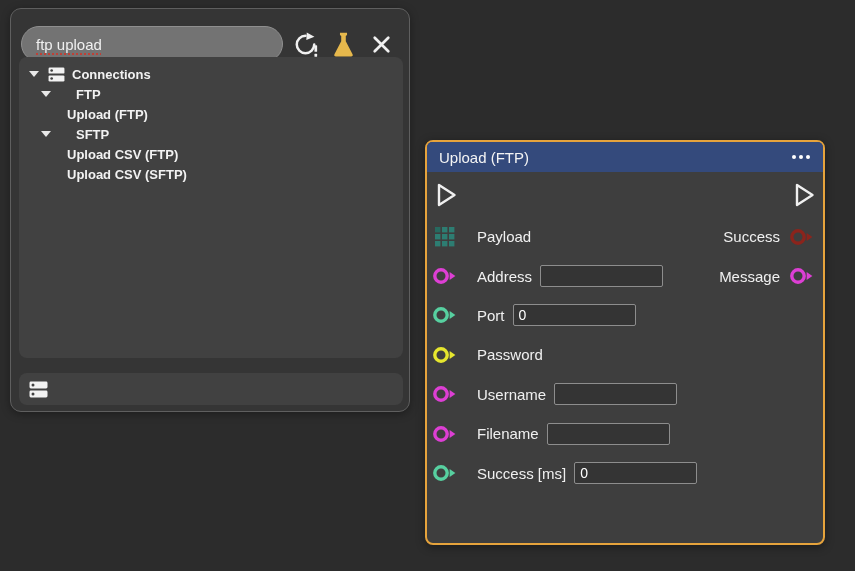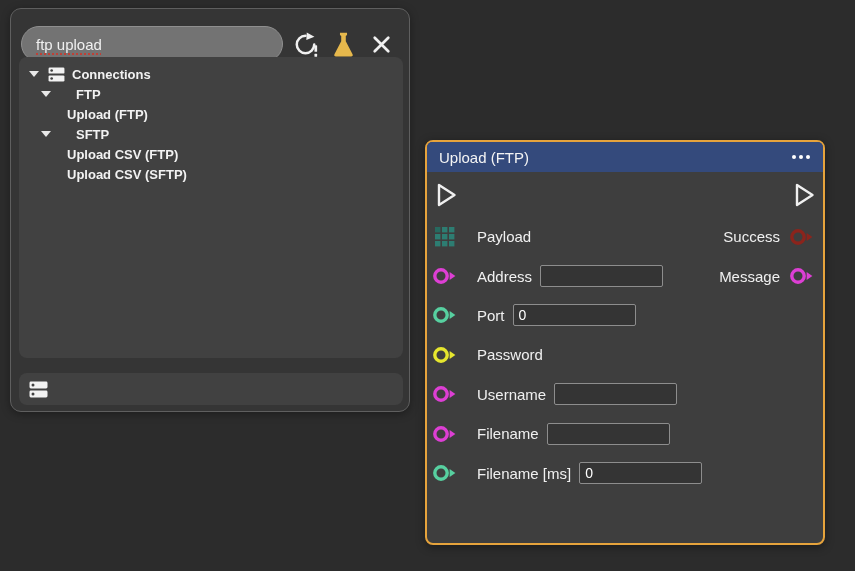--- a/index.html
+++ b/index.html
@@ -298,17 +298,17 @@
         <span class="row-label">Filename</span>
         <input type="text" class="row-field" value="" style="">
       </div>
       <div class="node-row">
         <span class="port">
           <svg width="27" height="20" viewBox="0 0 27 20">
   <circle cx="9" cy="10" r="6.2" fill="none" stroke="#57d0a0" stroke-width="3.4"></circle>
   <path d="M17.6 5.9 L23.4 10 L17.6 14.1 Z" fill="#57d0a0"></path>
           </svg>
         </span>
-        <span class="row-label">Filename [ms]</span>
+        <span class="row-label">Success [ms]</span>
         <input type="text" class="row-field" value="0" style="">
       </div>
     </div>
 </div>
 
 </body></html>

